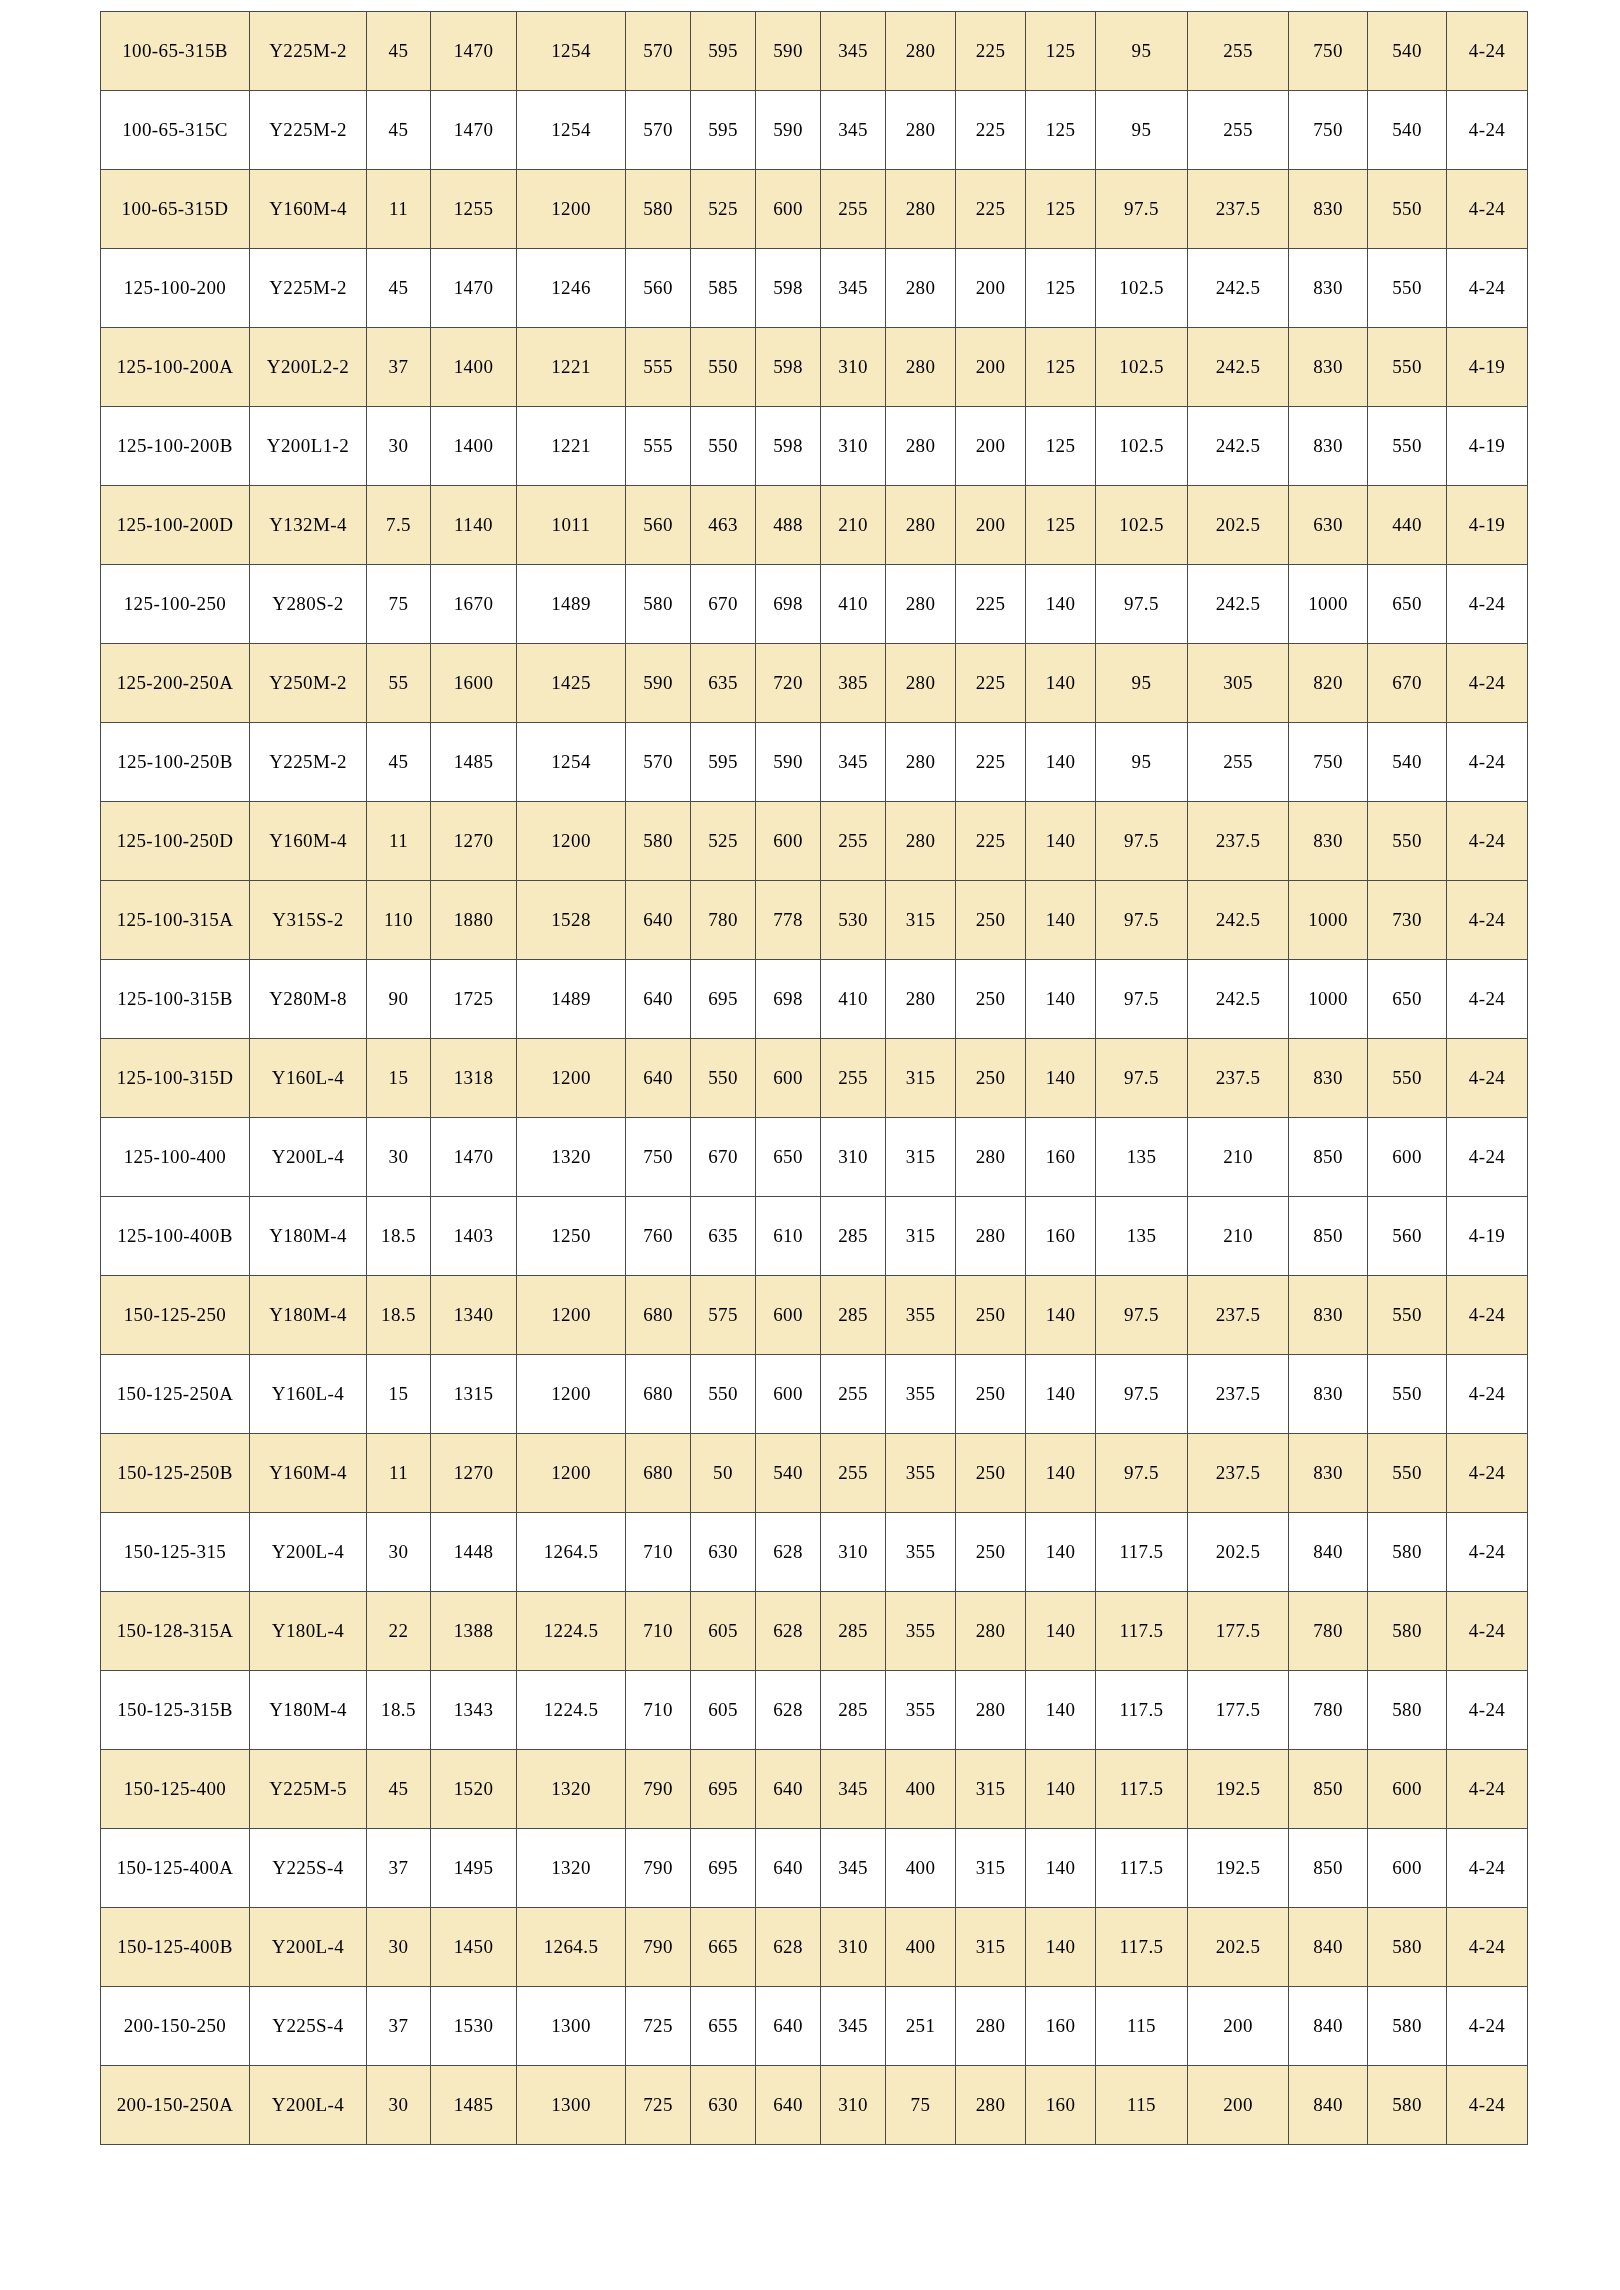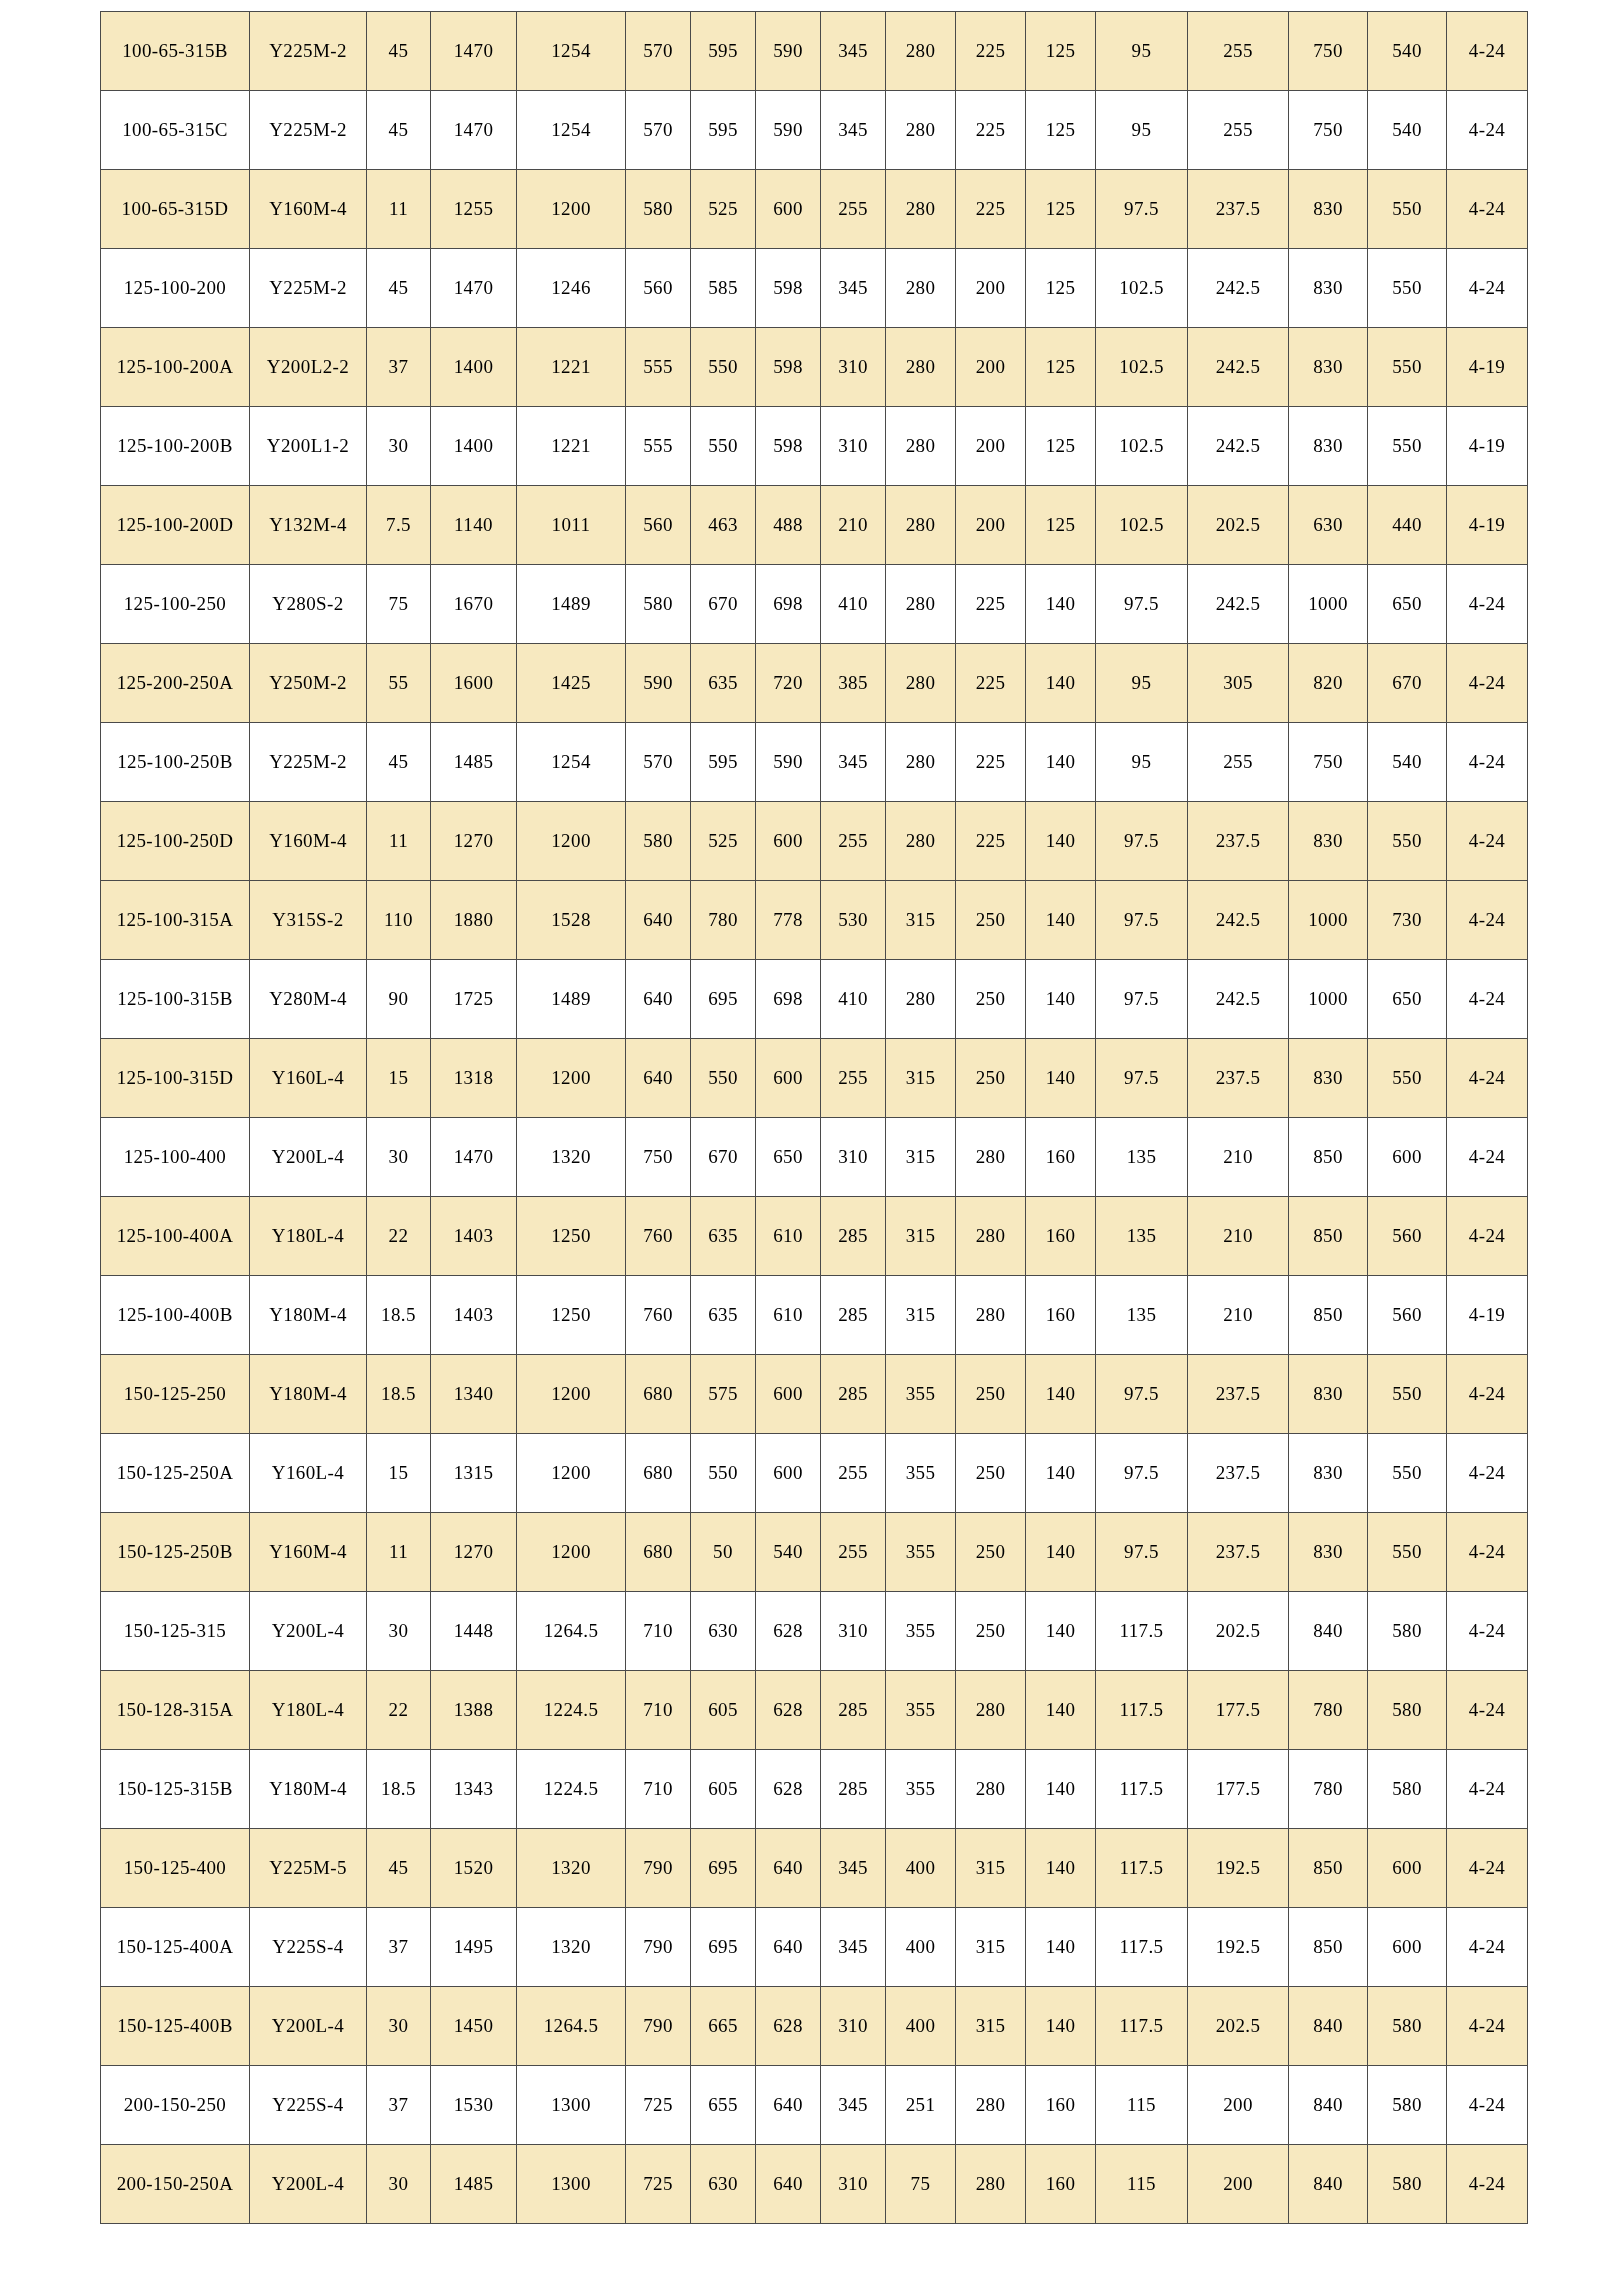--- a/index.html
+++ b/index.html
@@ -311,21 +311,21 @@
           <td>250</td>
           <td>140</td>
           <td>97.5</td>
           <td>242.5</td>
           <td>1000</td>
           <td>730</td>
           <td>4-24</td>
         </tr>
         <tr class="row-even">
           <td>125-100-315B</td>
-          <td>Y280M-4</td>
+          <td>Y280M-8</td>
           <td>90</td>
           <td>1725</td>
           <td>1489</td>
           <td>640</td>
           <td>695</td>
           <td>698</td>
           <td>410</td>
           <td>280</td>
           <td>250</td>
           <td>140</td>
@@ -364,39 +364,20 @@
           <td>670</td>
           <td>650</td>
           <td>310</td>
           <td>315</td>
           <td>280</td>
           <td>160</td>
           <td>135</td>
           <td>210</td>
           <td>850</td>
           <td>600</td>
-          <td>4-24</td>
-        </tr>
-        <tr class="row-odd">
-          <td>125-100-400A</td>
-          <td>Y180L-4</td>
-          <td>22</td>
-          <td>1403</td>
-          <td>1250</td>
-          <td>760</td>
-          <td>635</td>
-          <td>610</td>
-          <td>285</td>
-          <td>315</td>
-          <td>280</td>
-          <td>160</td>
-          <td>135</td>
-          <td>210</td>
-          <td>850</td>
-          <td>560</td>
           <td>4-24</td>
         </tr>
         <tr class="row-even">
           <td>125-100-400B</td>
           <td>Y180M-4</td>
           <td>18.5</td>
           <td>1403</td>
           <td>1250</td>
           <td>760</td>
           <td>635</td>

